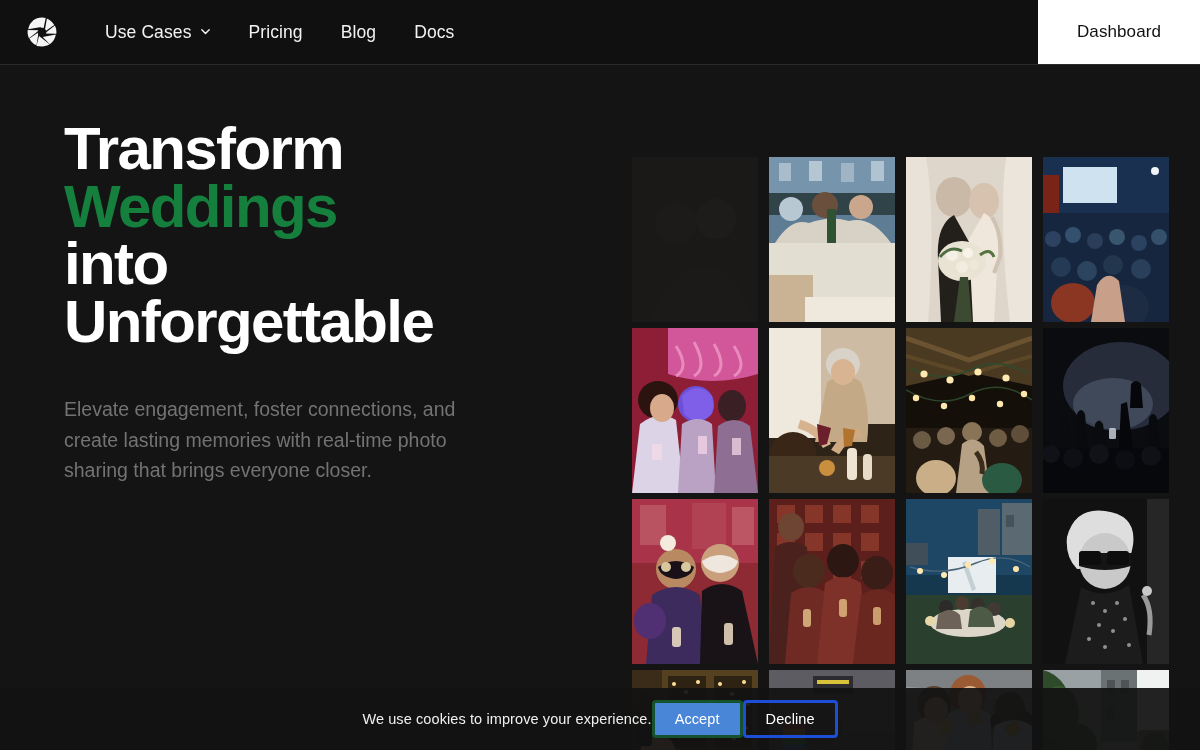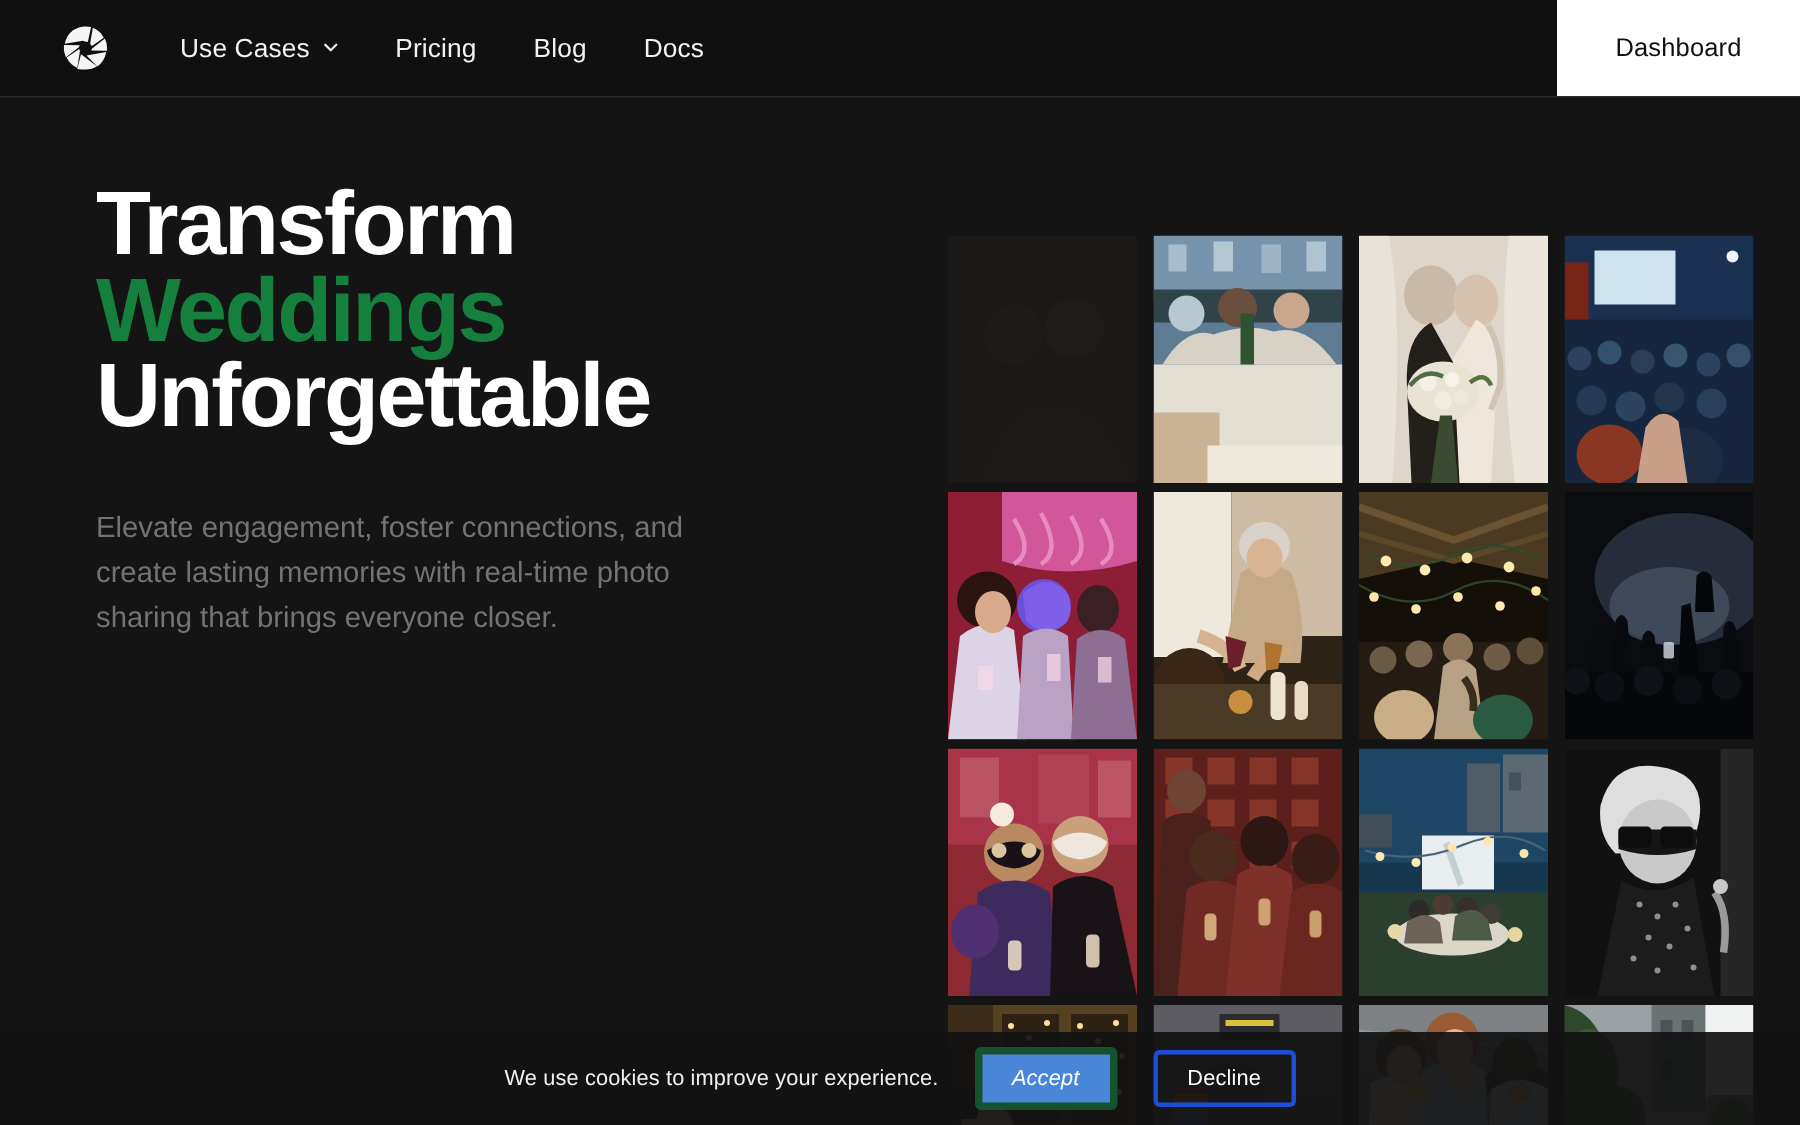--- a/index.html
+++ b/index.html
@@ -28,21 +28,21 @@
     border-bottom: 1px solid #2a2a2a;
     display: flex;
     align-items: stretch;
     z-index: 40;
   }
 
   .nav-left {
     display: flex;
     align-items: center;
     flex: 1;
-    padding-left: 40px;
+    padding-left: 25px;
   }
 
   .logo {
     width: 34px;
     height: 34px;
     display: block;
     flex: none;
   }
 
   .nav-links {
@@ -151,21 +151,21 @@
   .cookie-banner {
     position: absolute;
     left: 0;
     bottom: 0;
     width: 1200px;
     height: 62px;
     background: rgba(18,18,18,0.93);
     display: flex;
     align-items: center;
     justify-content: center;
-    gap: 24px;
+    gap: 0;
     z-index: 60;
   }
 
   .cookie-text {
     font-size: 14.5px;
     color: #f0f0f0;
     letter-spacing: .1px;
   }
 
   .btn {
@@ -174,22 +174,21 @@
     border-radius: 4px;
     padding: 9px 20px;
     cursor: pointer;
     letter-spacing: .1px;
     line-height: 1;
   }
 
   .btn-accept {
     background: #4a86d8;
     color: #ffffff;
-    border: 5px solid #14532d;
-    font-style: italic;
+    border: 3px solid #14532d;
   }
 
   .btn-decline {
     background: transparent;
     color: #ffffff;
     border: 3px solid #1d4ed8;
   }
 </style>
 </head>
 <body>
@@ -241,20 +240,21 @@
 
   <button class="dashboard-btn">Dashboard</button>
 </nav>
 
 <section class="hero">
 
   <div class="hero-copy">
     <h1 class="headline">
       <span class="line">Transform</span>
       <span class="line accent">Weddings</span>
+      <span class="line">into</span>
       <span class="line">Unforgettable</span>
     </h1>
 
     <p class="subcopy">
       <span class="sub-line">Elevate engagement, foster connections, and</span>
       <span class="sub-line">create lasting memories with real-time photo</span>
       <span class="sub-line">sharing that brings everyone closer.</span>
     </p>
   </div>
 

